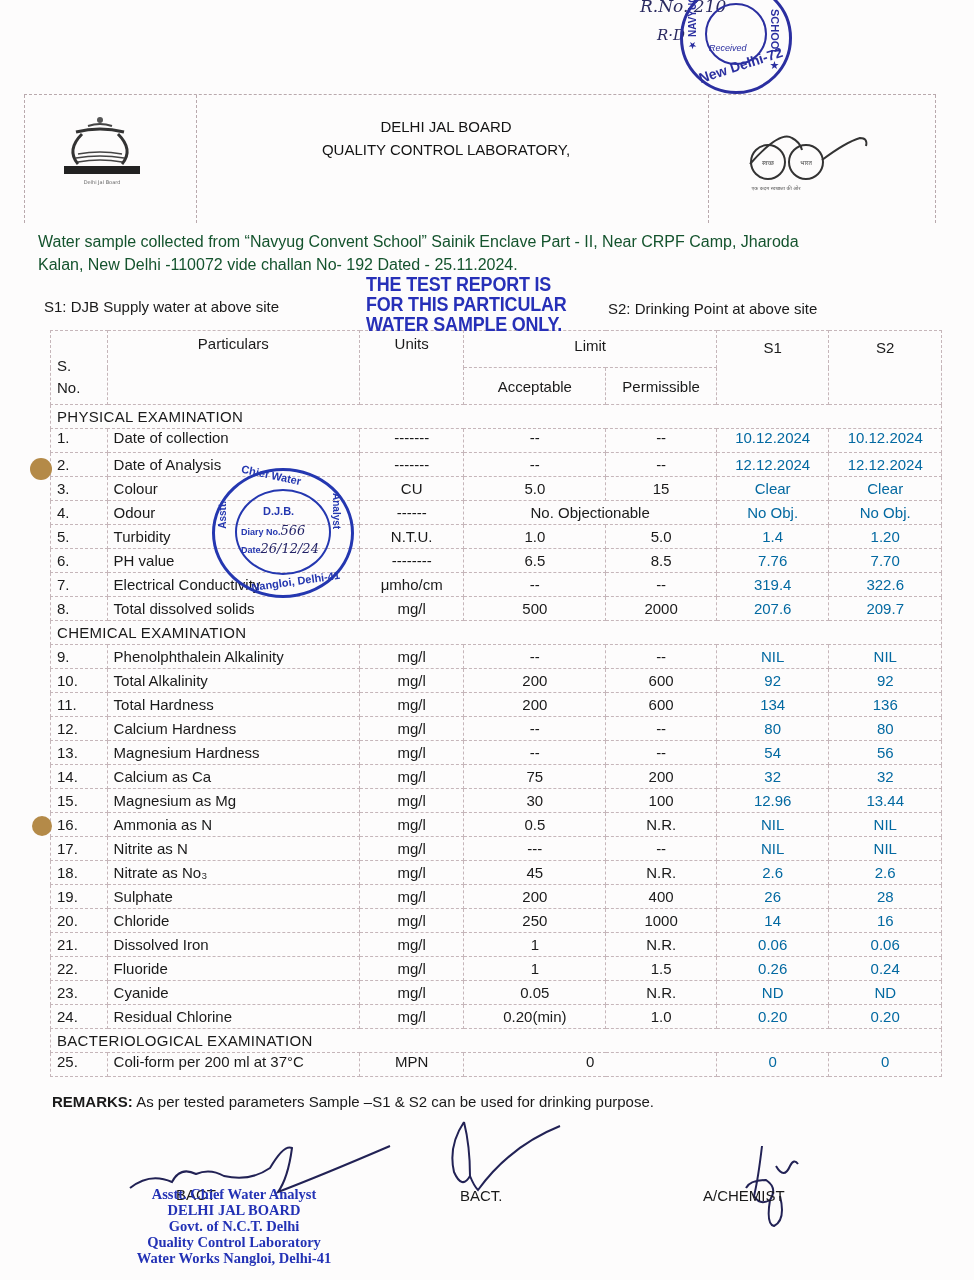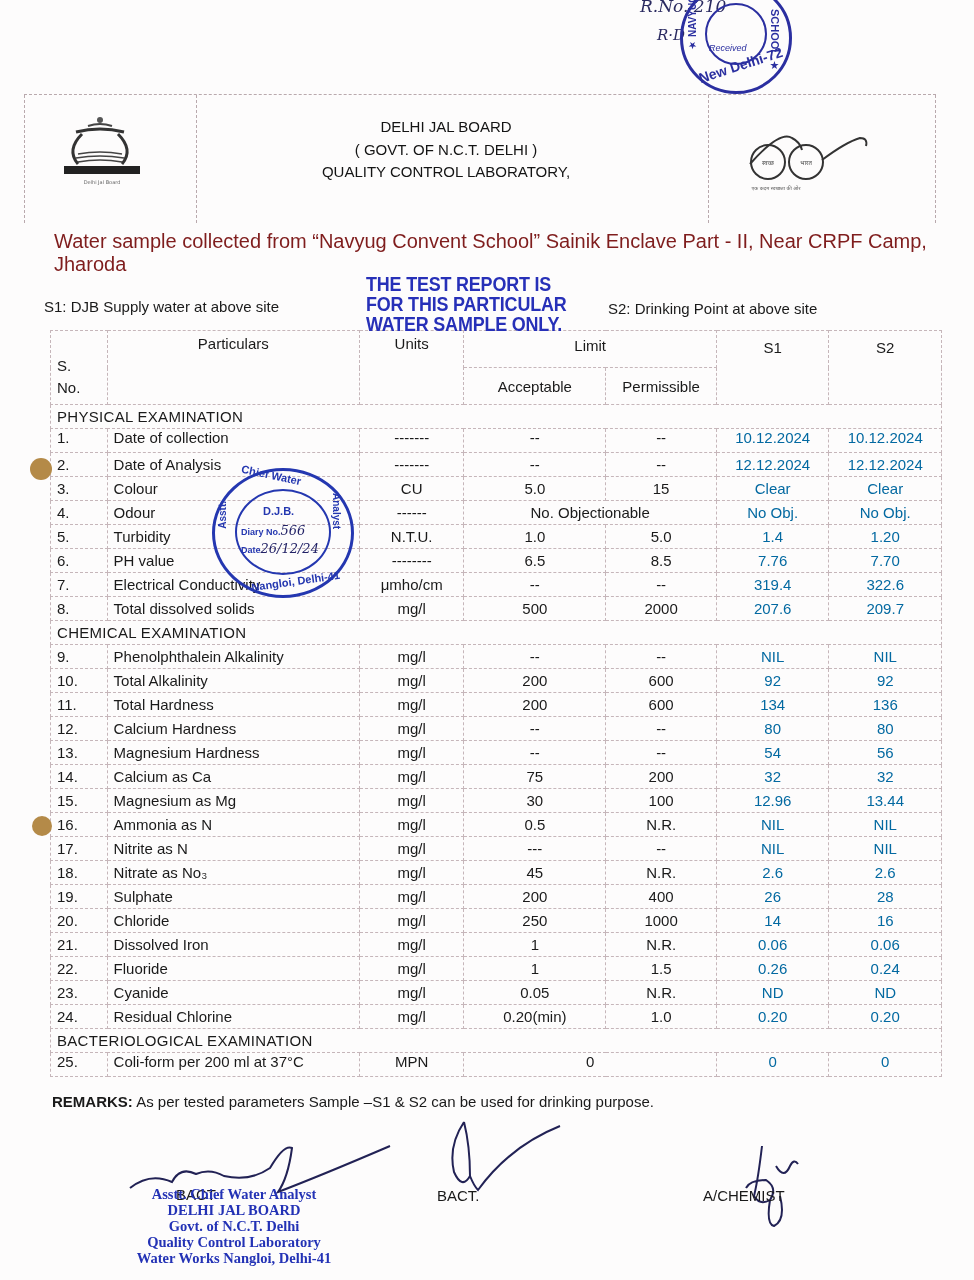--- a/index.html
+++ b/index.html
@@ -34,22 +34,22 @@
   .header-box .vline { position: absolute; top: 0; bottom: 0; border-left: 1px dashed #b9a9ad; }
   .header-text {
     left: 196px; top: 116px; width: 500px; text-align: center;
     font-size: 15px; line-height: 22.5px; color: #141414;
   }
   .header-text .u { text-decoration: underline; }
   .logo-left { left: 52px; top: 110px; width: 100px; height: 80px; }
   .logo-right { left: 740px; top: 124px; width: 140px; height: 70px; }
 
   .intro {
-    left: 54px; top: 230px; width: 905px;
-    font-size: 20px; line-height: 23px; color: #7f1d1d;
+    left: 38px; top: 230px; width: 905px;
+    font-size: 16px; line-height: 23px; color: #14532d;
   }
   .s1-label { left: 44px; top: 298px; font-size: 15px; }
   .s2-label { left: 608px; top: 300px; font-size: 15px; }
   .blue-stamp {
     left: 366px; top: 274px; color: #2730b8; font-weight: bold;
     font-size: 19.5px; line-height: 20px; letter-spacing: -0.2px;
     font-family: "Liberation Sans Narrow", "Liberation Sans", sans-serif;
     transform: scaleX(0.92); transform-origin: left;
   }
 
@@ -130,38 +130,38 @@
     <path d="M30 24 Q14 40 26 54" stroke="#333" stroke-width="3" fill="none"></path>
     <path d="M66 24 Q82 40 70 54" stroke="#333" stroke-width="3" fill="none"></path>
     <path d="M26 44 Q48 40 70 44 M24 48 Q48 44 72 48 M26 52 Q48 48 70 52" stroke="#444" stroke-width="1.5" fill="none"></path>
     <rect x="12" y="56" width="76" height="8" fill="#222"></rect>
     <text x="50" y="74" font-size="5" fill="#666" text-anchor="middle" font-family="DejaVu Sans, sans-serif">Delhi Jal Board</text>
   </svg>
 </div>
 
 <div class="abs header-text">
   <div>DELHI JAL BOARD</div>
-  <div>( GOVT. OF N.C.T. DELHI )</div>
   <div>QUALITY CONTROL LABORATORY,</div>
 </div>
 
 <div class="abs logo-right">
   <svg width="140" height="70" viewBox="0 0 140 70">
     <circle cx="28" cy="38" r="17" stroke="#333" stroke-width="2" fill="none"></circle>
     <circle cx="66" cy="38" r="17" stroke="#333" stroke-width="2" fill="none"></circle>
     <path d="M10 40 Q40 6 52 14 Q60 18 62 26" stroke="#333" stroke-width="2" fill="none"></path>
     <path d="M82 36 Q106 18 120 14 Q128 14 126 22" stroke="#333" stroke-width="2" fill="none"></path>
     <text x="28" y="41" font-size="6" fill="#444" text-anchor="middle" font-family="DejaVu Sans, sans-serif">स्वच्छ</text>
     <text x="66" y="41" font-size="6" fill="#444" text-anchor="middle" font-family="DejaVu Sans, sans-serif">भारत</text>
     <text x="36" y="66" font-size="5" fill="#555" text-anchor="middle" font-family="DejaVu Sans, sans-serif">एक कदम स्वच्छता की ओर</text>
   </svg>
 </div>
 
 <div class="abs intro">
   <div>Water sample collected from “Navyug Convent School” Sainik Enclave Part - II, Near CRPF Camp, Jharoda</div>
+  <div>Kalan, New  Delhi -110072  vide challan No- 192 Dated - 25.11.2024.</div>
 </div>
 
 <div class="abs s1-label">S1: DJB Supply water at above site</div>
 <div class="abs s2-label">S2: Drinking Point at above site</div>
 
 <table class="results">
   <thead>
     <tr>
       <th class="c-no" rowspan="2" style="padding-top:24px; line-height:22px;">
         <span>S.</span><br>
@@ -446,18 +446,18 @@
   <div>Asstt. Chief Water Analyst</div>
   <div>DELHI JAL BOARD</div>
   <div>Govt. of N.C.T. Delhi</div>
   <div>Quality Control Laboratory</div>
   <div>Water Works Nangloi, Delhi-41</div>
 </div>
 
 <svg class="abs" style="left:440px; top:1116px;" width="130" height="80">
   <path d="M24 6 Q8 30 14 56 Q22 74 30 60 Q30 30 24 6 M30 60 Q34 70 38 74 Q70 30 120 10" stroke="#222255" stroke-width="2" fill="none"></path>
 </svg>
-<div class="abs sig-label" style="left:437px; top:1187px;">BACT.</div>
+<div class="abs sig-label" style="left:460px; top:1187px;">BACT.</div>
 
 <svg class="abs" style="left:730px; top:1140px;" width="90" height="90">
   <path d="M32 6 Q28 40 24 56 Q30 66 40 60 Q48 48 36 40 Q20 40 16 48 M46 26 Q54 40 60 26 Q64 18 68 24 M40 60 Q36 84 44 86 Q56 80 50 56" stroke="#222255" stroke-width="2" fill="none"></path>
 </svg>
 <div class="abs sig-label" style="left:703px; top:1187px;">A/CHEMIST</div>
 
 </body></html>

